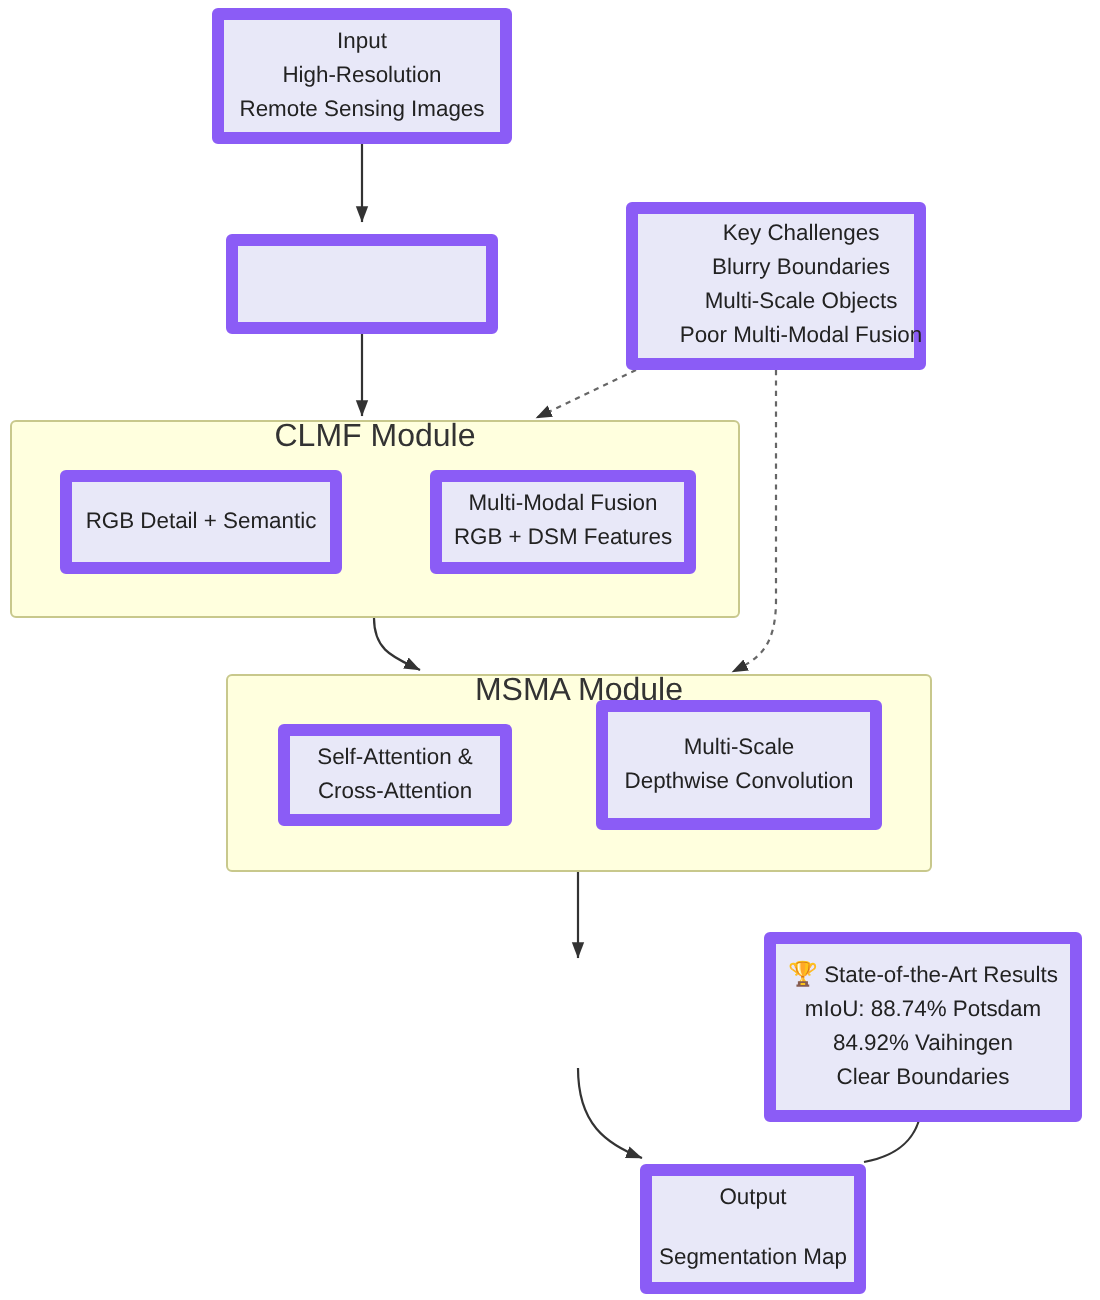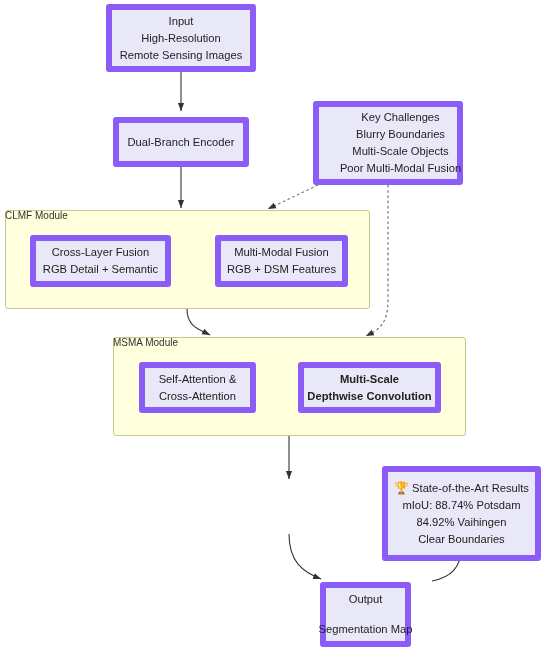--- a/index.html
+++ b/index.html
@@ -53,21 +53,22 @@
     background: #ffffde;
     border: 1px solid #c8c88c;
     border-radius: 3px;
     z-index: 1;
   }
   .cluster-label {
     position: absolute;
     top: 6px;
     left: 0;
     width: 100%;
-    font-size: 10px;
+    text-align: center;
+    font-size: 16px;
     color: #333333;
     z-index: 2;
   }
   .trophy-line {
     display: flex;
     align-items: center;
     justify-content: center;
     gap: 5px;
     white-space: nowrap;
   }
@@ -118,59 +119,57 @@
   <div class="cluster" style="left:113px; top:337px; width:353px; height:99px;"></div>
   <div class="cluster-label" style="left:113px; top:337px; width:353px;">MSMA Module</div>
 
   <div class="node" style="left:106px; top:4px; width:150px; height:68px;">
     <span class="ln">Input</span>
     <span class="ln">High-Resolution</span>
     <span class="ln">Remote Sensing Images</span>
   </div>
 
   <div class="node" style="left:113px; top:117px; width:136px; height:50px;">
-    <span class="ln">Dual-Branch Encoder</span>
   </div>
 
   <div class="node" style="left:313px; top:101px; width:150px; height:84px;padding-left:25px;">
     <span class="ln">Key Challenges</span>
     <span class="ln">Blurry Boundaries</span>
     <span class="ln">Multi-Scale Objects</span>
     <span class="ln">Poor Multi-Modal Fusion</span>
   </div>
 
   <div class="node" style="left:30px; top:235px; width:141px; height:52px;">
-    <span class="ln">Cross-Layer Fusion</span>
     <span class="ln">RGB Detail + Semantic</span>
   </div>
 
   <div class="node" style="left:215px; top:235px; width:133px; height:52px;">
     <span class="ln">Multi-Modal Fusion</span>
     <span class="ln">RGB + DSM Features</span>
   </div>
 
   <div class="node" style="left:139px; top:362px; width:117px; height:51px;">
     <span class="ln">Self-Attention &amp;</span>
     <span class="ln">Cross-Attention</span>
   </div>
 
-  <div class="node" style="left:298px; top:362px; width:143px; height:51px;font-weight:bold;">
+  <div class="node" style="left:298px; top:350px; width:143px; height:65px;">
     <span class="ln">Multi-Scale</span>
     <span class="ln">Depthwise Convolution</span>
   </div>
 
 
   <div class="node" style="left:382px; top:466px; width:159px; height:95px;">
     <span class="ln trophy-line">
       <span class="trophy-icon">🏆</span>
       <span>State-of-the-Art Results</span>
     </span>
     <span class="ln">mIoU: 88.74% Potsdam</span>
     <span class="ln">84.92% Vaihingen</span>
     <span class="ln">Clear Boundaries</span>
   </div>
 
-  <div class="node" style="left:320px; top:582px; width:91px; height:65px;gap:13px;">
+  <div class="node" style="left:320px; top:582px; width:113px; height:65px;gap:13px;">
     <span class="ln">Output</span>
     <span class="ln">Segmentation Map</span>
   </div>
 
 </div>
 
 </body></html>

